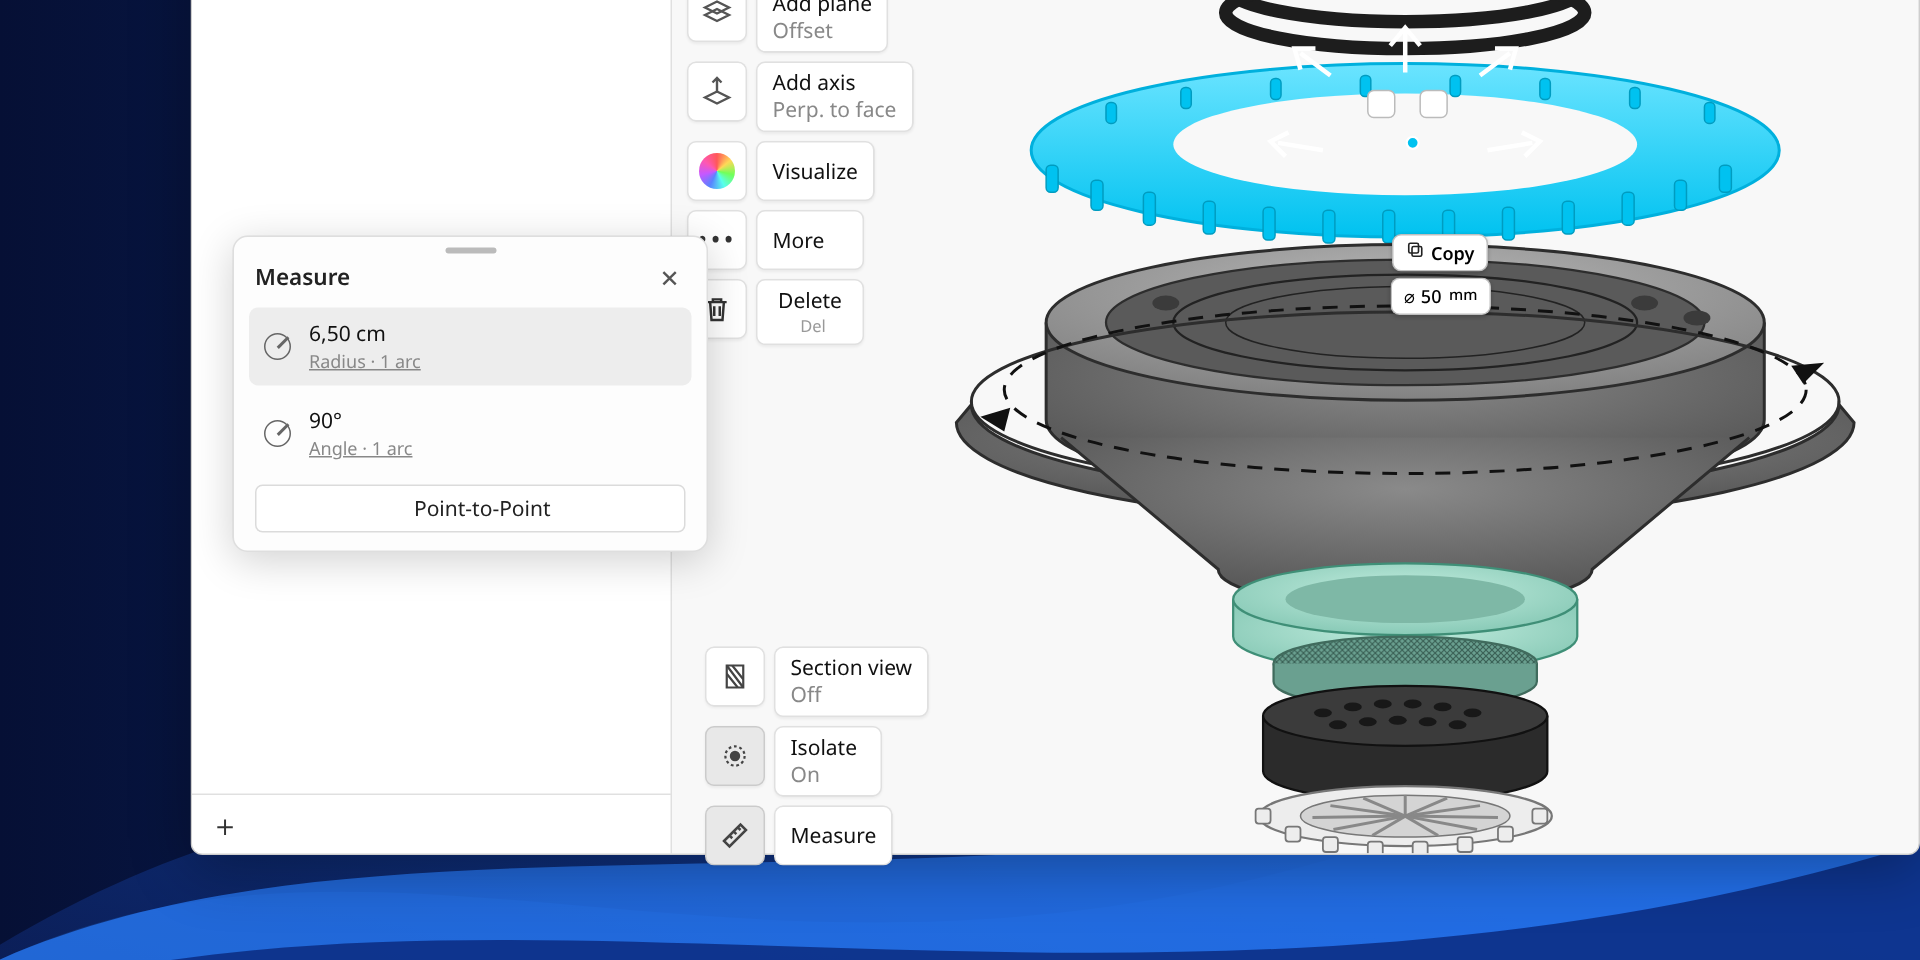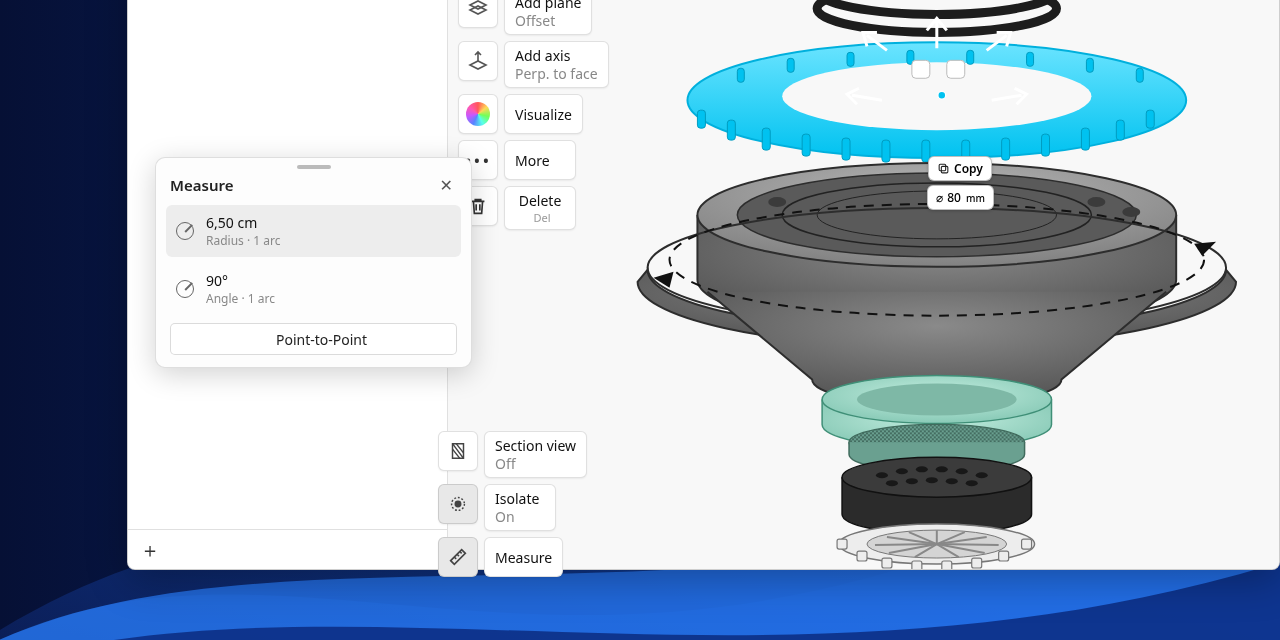--- a/index.html
+++ b/index.html
@@ -76,21 +76,21 @@
   .tool-label .sub { font-size: 14px; color: #888; margin-top: -1px; }
   .tool-label .kbd { font-size: 11px; color: #999; margin-left: 4px; }
   .grad-circle {
     width: 24px; height: 24px; border-radius: 50%;
     background: conic-gradient(from 0deg, #ff5858, #ffd858, #72ff58, #58ffec, #5884ff, #c658ff, #ff58b0, #ff5858);
   }
   .dots-icon { font-size: 18px; letter-spacing: 2px; color: #333; }
 
   .tool-col.bottom {
     top: auto;
-    left: 438px;
+    left: 470px;
     top: 431px;
     gap: 6px;
   }
   .tool-icon.active { background: #e8e8e8; }
 
   
   .measure-panel {
     position: absolute;
     left: 155px; top: 157px;
     width: 317px;
@@ -119,34 +119,34 @@
   .mp-item-icon {
     width: 18px; height: 18px; border: 1.5px solid #666; border-radius: 50%;
     position: relative;
   }
   .mp-item-icon::after {
     content: ''; position: absolute; right: -2px; top: 8px;
     width: 10px; height: 1.5px; background: #666; transform: rotate(-45deg);
     transform-origin: left center;
   }
   .mp-item-text .value { font-size: 14px; color: #111; }
-  .mp-item-text .meta { font-size: 12px; color: #888; }
+  .mp-item-text .meta { font-size: 12px; color: #888; text-decoration: underline; }
   .mp-button {
     margin: 8px 14px 0;
     height: 32px; border: 1px solid rgba(0,0,0,0.14);
     border-radius: 5px; display: flex; align-items: center; justify-content: center;
     font-size: 14px; color: #222; background: #fff; cursor: pointer; padding-left: 16px;
   }
 
   
   .badge {
     position: absolute;
     background: #fff; border: 1px solid rgba(0,0,0,0.25);
     border-radius: 6px; padding: 3px 8px; font-size: 12px; font-weight: 600;
-    display: inline-flex; align-items: center; gap: 4px;
+    display: inline-flex; align-items: flex-start; gap: 4px;
     box-shadow: 0 1px 3px rgba(0,0,0,0.2);
     z-index: 2;
   }
   .badge-copy { left: 928px; top: 156px; }
   .badge-diam { left: 927px; top: 185px; font-weight: 500;}
 </style>
 </head>
 <body>
 
 <div class="desktop-bg">
@@ -461,15 +461,15 @@
 
 <div class="badge badge-copy">
   <svg width="13" height="13" viewBox="0 0 24 24" fill="none" stroke="#222" stroke-width="2">
       <rect x="8" y="8" width="12" height="12" rx="2"></rect>
       <rect x="4" y="4" width="12" height="12" rx="2"></rect>
     </svg>
   <span>Copy</span>
 </div>
 <div class="badge badge-diam">
   <span>⌀</span>
-    <span>80</span>
+    <span>50</span>
     <span style="font-size:10px;margin-left:1px">mm</span>
 </div>
 
 </body></html>

